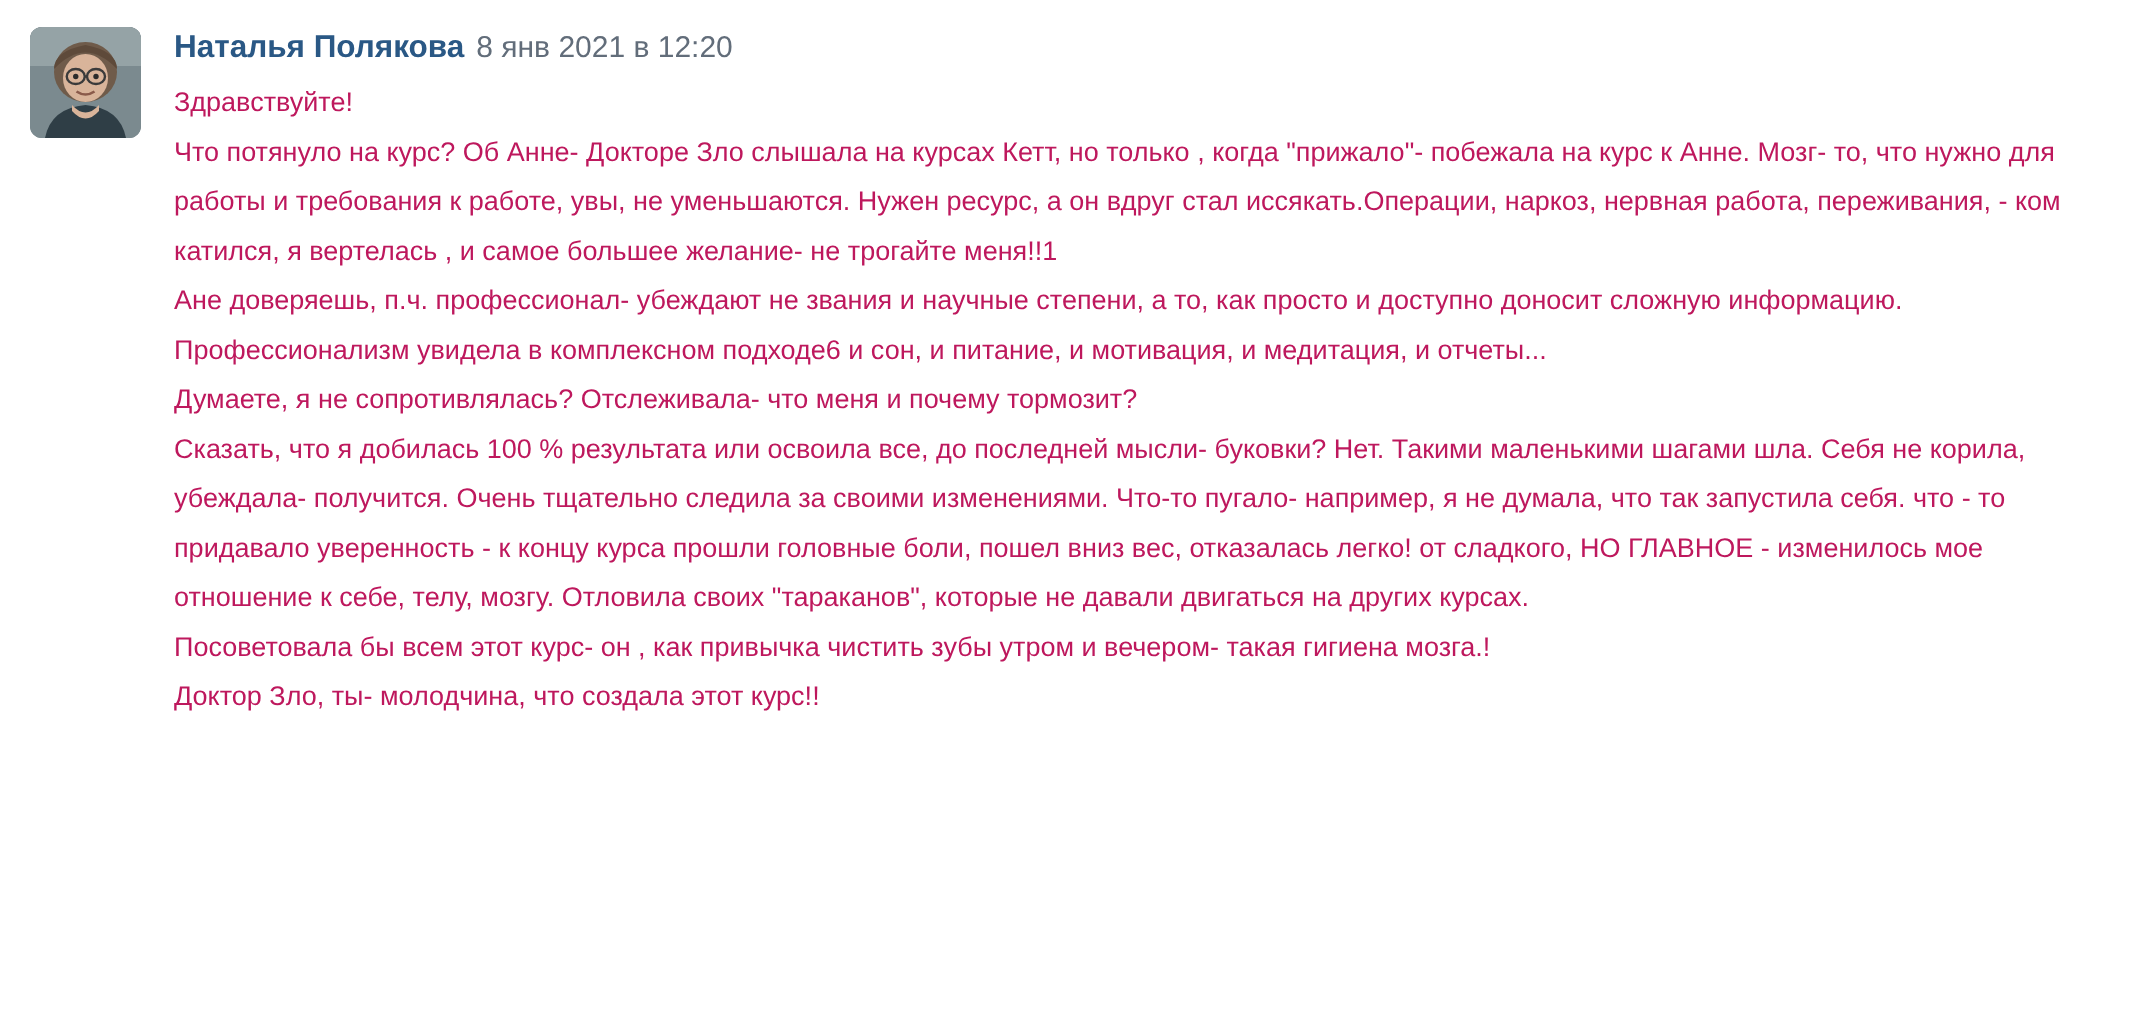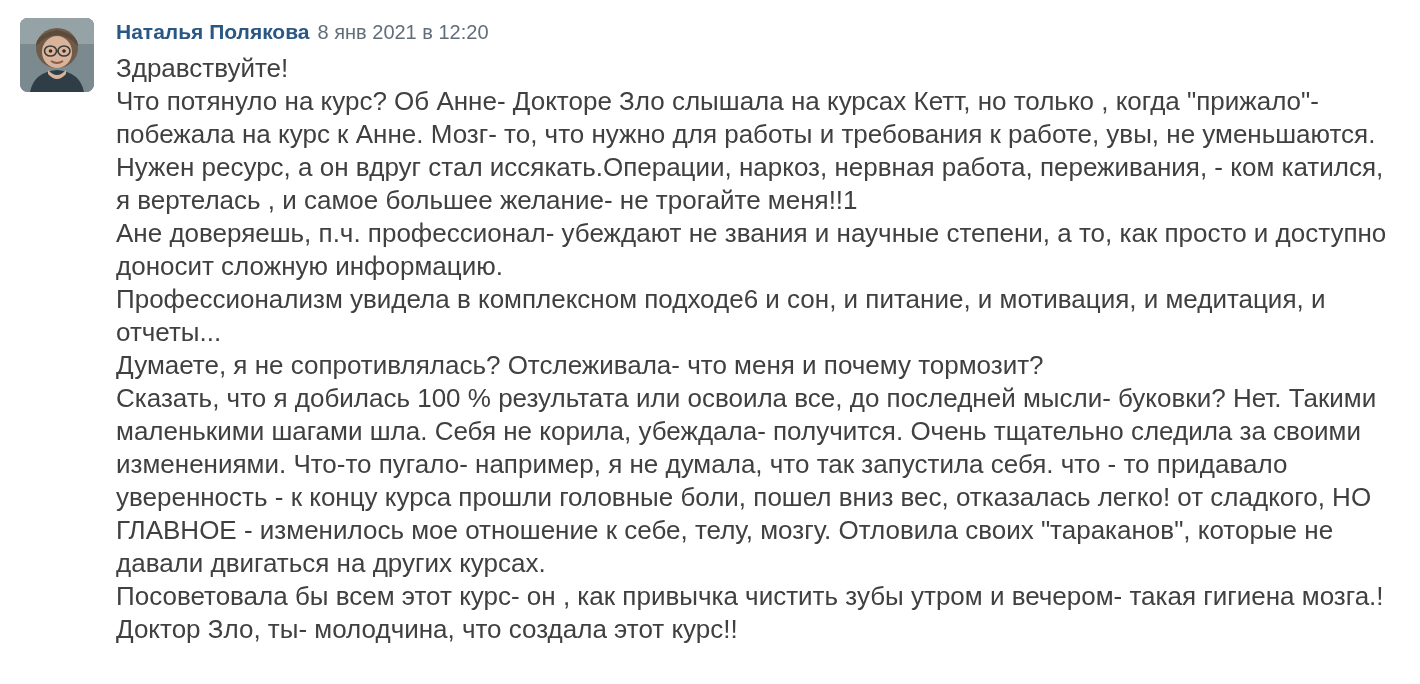--- a/index.html
+++ b/index.html
@@ -55,23 +55,23 @@
     text-decoration: none;
     cursor: pointer;
   }
   .timestamp {
     color: #626d7a;
     font-size: 20px;
     margin-left: 8px;
     cursor: pointer;
   }
   .post-text {
-    font-size: 26px;
+    font-size: 18px;
     line-height: 33px;
-    color: #404040;
+    color: #be185d;
     white-space: pre-wrap;
     word-wrap: break-word;
     margin: 0;
     max-width: 1290px;
   }
 </style>
 </head>
 <body>
 
 <div class="post">

